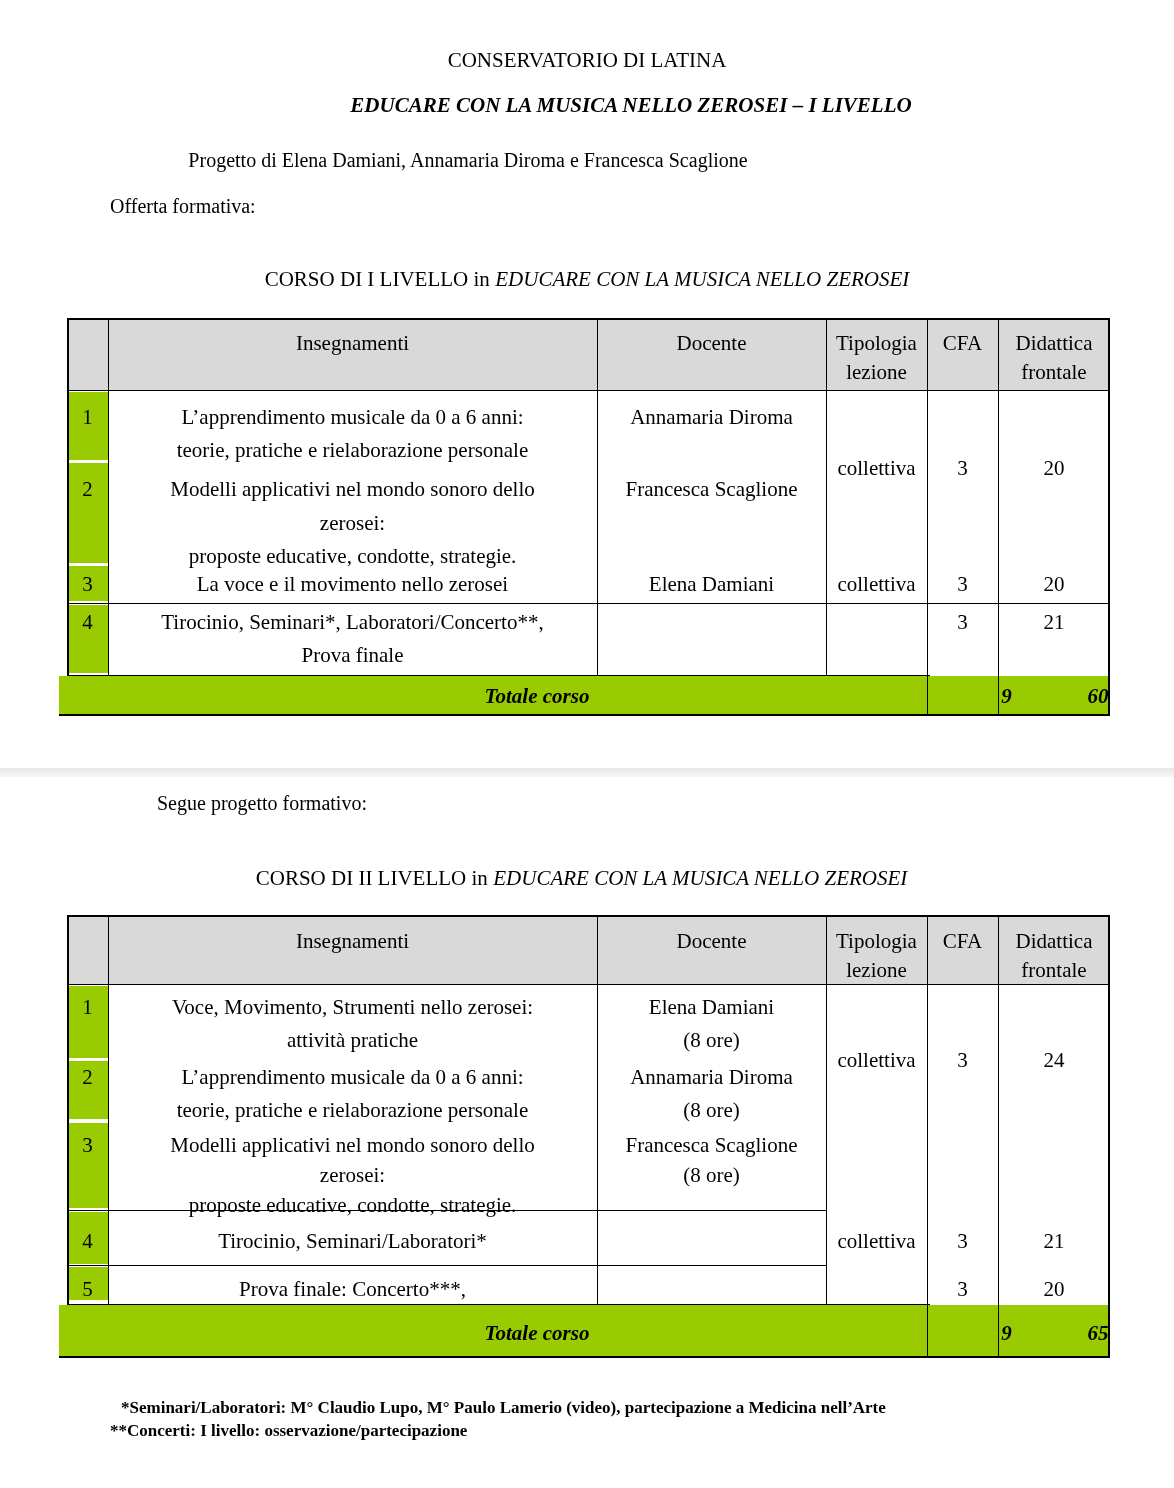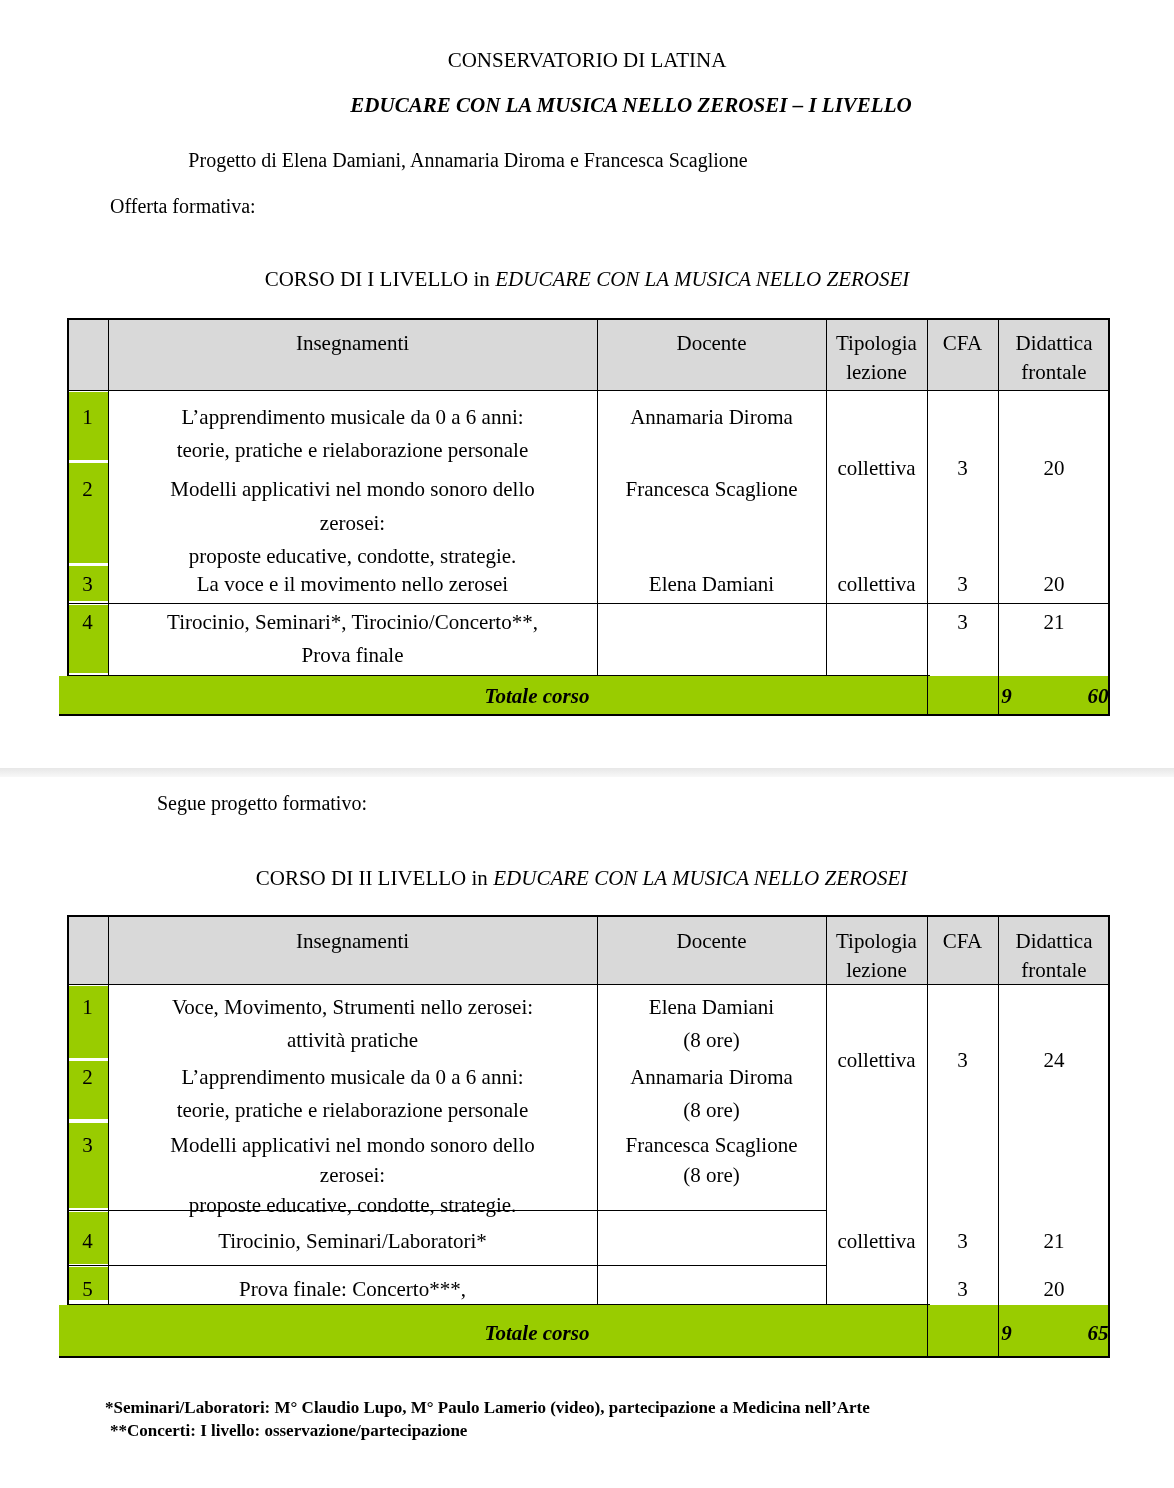--- a/index.html
+++ b/index.html
@@ -73,21 +73,21 @@
   <div class="txt" style="left:998px;width:112px;top:455px;">20</div>
 
   <div class="txt" style="left:67px;width:41px;top:571px;">3</div>
   <div class="txt" style="left:108px;width:489px;top:571px;">La voce e il movimento nello zerosei</div>
   <div class="txt" style="left:597px;width:229px;top:571px;">Elena Damiani</div>
   <div class="txt" style="left:826px;width:101px;top:571px;">collettiva</div>
   <div class="txt" style="left:927px;width:71px;top:571px;">3</div>
   <div class="txt" style="left:998px;width:112px;top:571px;">20</div>
 
   <div class="txt" style="left:67px;width:41px;top:609px;">4</div>
-  <div class="txt" style="left:108px;width:489px;top:609px;">Tirocinio, Seminari*, Tirocinio/Concerto**,</div>
+  <div class="txt" style="left:108px;width:489px;top:609px;">Tirocinio, Seminari*, Laboratori/Concerto**,</div>
   <div class="txt" style="left:108px;width:489px;top:642px;">Prova finale</div>
   <div class="txt" style="left:927px;width:71px;top:609px;">3</div>
   <div class="txt" style="left:998px;width:112px;top:609px;">21</div>
 
   <div class="txt bi" style="left:59px;width:868px;top:683px;">Totale corso</div>
   <div class="txt bi" style="left:927px;width:71px;top:683px;">9</div>
   <div class="txt bi" style="left:998px;width:112px;top:683px;">60</div>
 
   <div class="pagebreak" style="top:768px;height:9px;"></div>
 
@@ -155,16 +155,16 @@
 
   <div class="txt" style="left:67px;width:41px;top:1276px;">5</div>
   <div class="txt" style="left:108px;width:489px;top:1276px;">Prova finale: Concerto***,</div>
   <div class="txt" style="left:927px;width:71px;top:1276px;">3</div>
   <div class="txt" style="left:998px;width:112px;top:1276px;">20</div>
 
   <div class="txt bi" style="left:59px;width:868px;top:1320px;">Totale corso</div>
   <div class="txt bi" style="left:927px;width:71px;top:1320px;">9</div>
   <div class="txt bi" style="left:998px;width:112px;top:1320px;">65</div>
 
-  <div class="fn" style="left:105px;top:1396px;">*Seminari/Laboratori: M° Claudio Lupo, M° Paulo Lamerio (video), partecipazione a Medicina nell’Arte</div>
+  <div class="fn" style="left:121px;top:1396px;">*Seminari/Laboratori: M° Claudio Lupo, M° Paulo Lamerio (video), partecipazione a Medicina nell’Arte</div>
   <div class="fn" style="left:110px;top:1419px;">**Concerti: I livello: osservazione/partecipazione</div>
 
 </div>
 
 </body></html>

